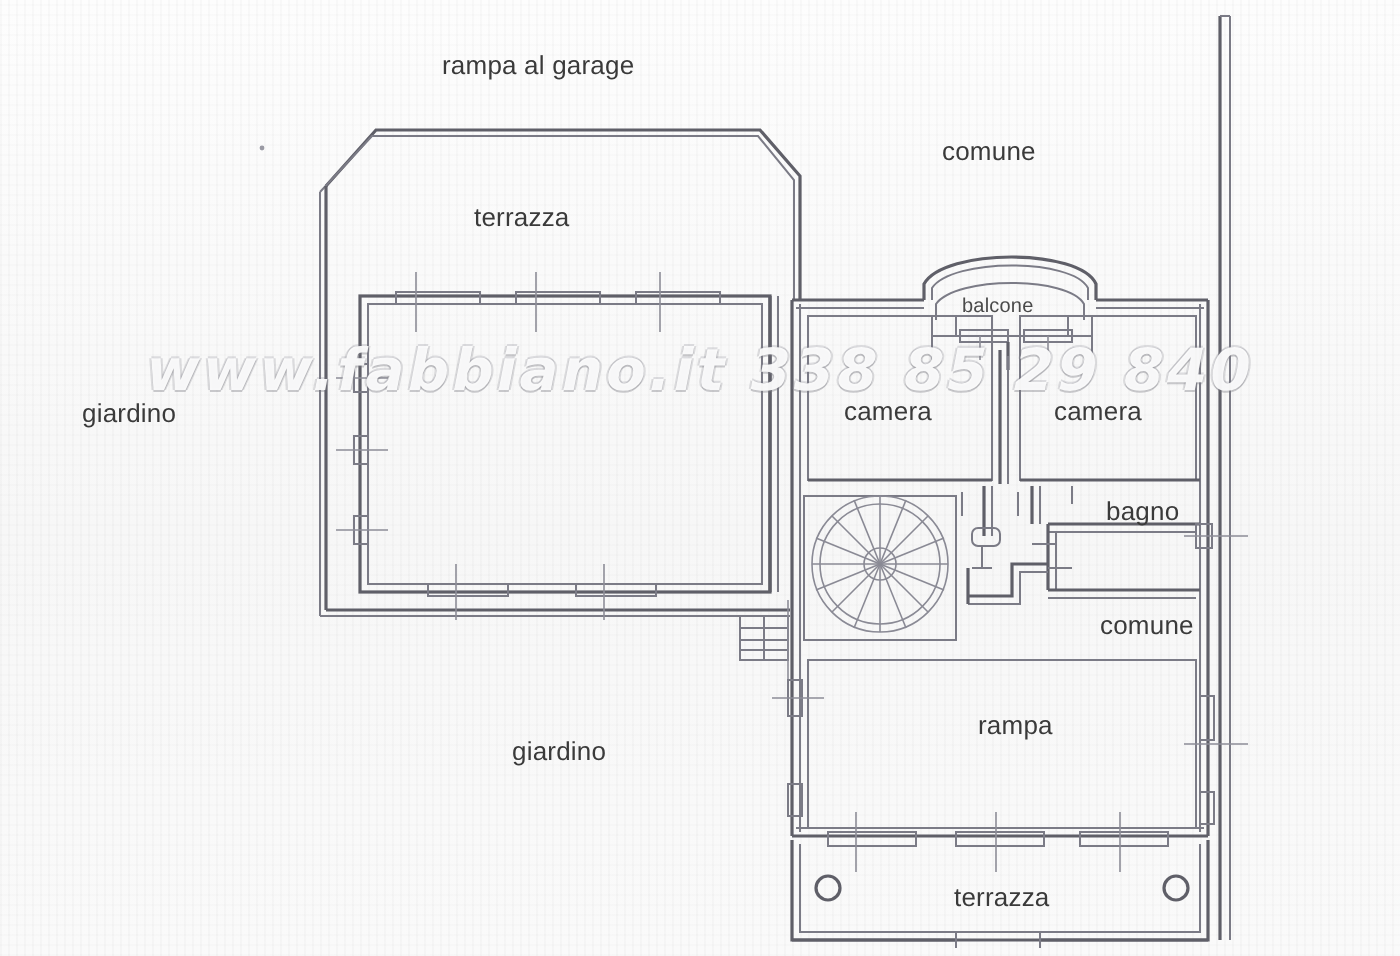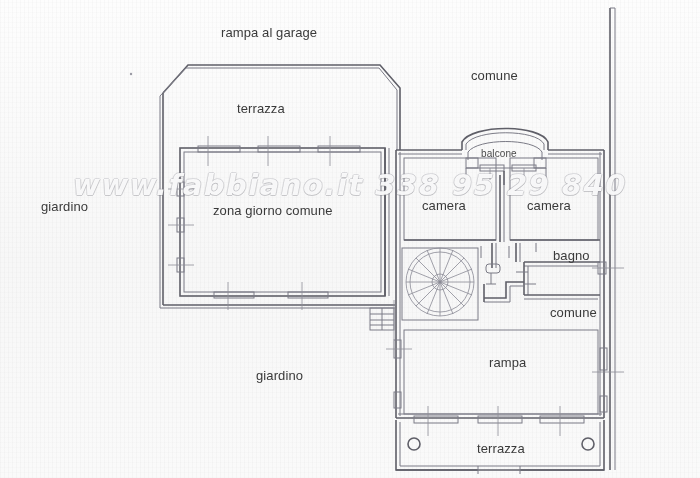--- a/index.html
+++ b/index.html
@@ -290,33 +290,32 @@
       <line class="w" x1="520" y1="470" x2="604" y2="470"></line>
       <line class="wt" x1="478" y1="466" x2="478" y2="474"></line>
       <line class="wt" x1="520" y1="466" x2="520" y2="474"></line>
     </g>
 
     <g>
       <circle cx="131" cy="74" r="1.2" fill="#9a9aa4"></circle>
     </g>
   </svg>
 
-  <div id="watermark">www.fabbiano.it  338 95 29 840</div>
+  <div id="watermark">www.fabbiano.it  338 85 29 840</div>
 
   <div class="room-label" style="left:221px; top:25px;">rampa al garage</div>
 
   <div class="room-label" style="left:471px; top:68px;">comune</div>
 
   <div class="room-label" style="left:237px; top:101px;">terrazza</div>
 
   <div class="room-label" style="left:41px; top:199px;">giardino</div>
 
   <div class="room-label" style="left:256px; top:368px;">giardino</div>
 
-  <div class="room-label" style="left:213px; top:203px;">zona giorno comune</div>
 
   <div class="room-label small" style="left:481px; top:146px;">balcone</div>
 
   <div class="room-label" style="left:422px; top:198px;">camera</div>
 
   <div class="room-label" style="left:527px; top:198px;">camera</div>
 
   <div class="room-label" style="left:553px; top:248px;">bagno</div>
 
   <div class="room-label" style="left:550px; top:305px;">comune</div>

